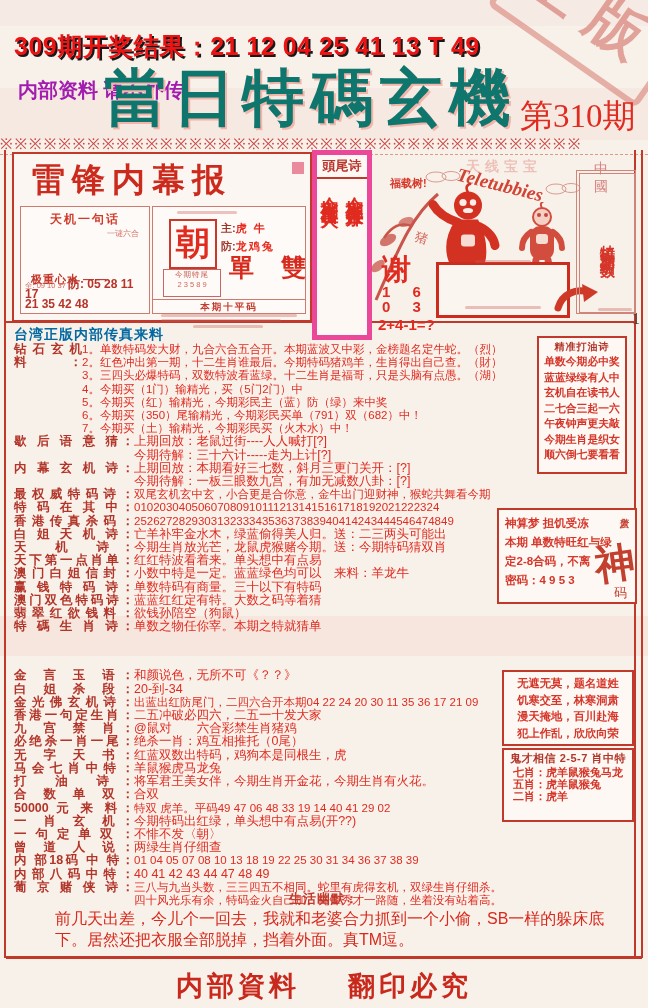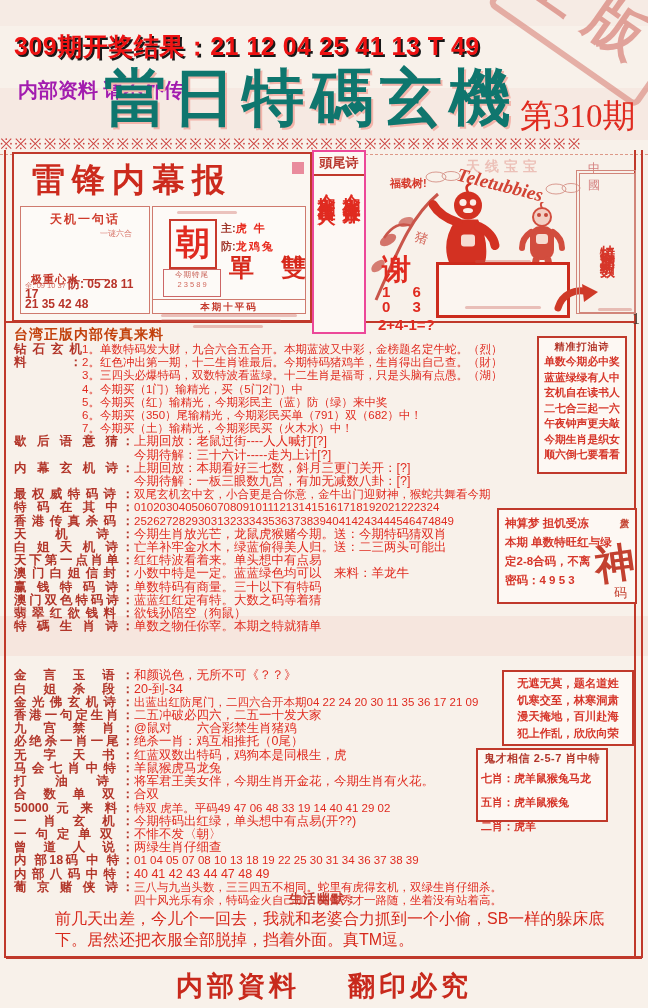--- a/index.html
+++ b/index.html
@@ -34,67 +34,67 @@
 
   
   .leifeng{position:absolute;left:12px;top:152px;width:296px;height:166px;border:2px solid #c0392b;background:#fbf6f1;}
   .lf-title{position:absolute;left:18px;top:4px;font-size:33px;font-weight:900;color:#cc2a1d;
             font-family:"Liberation Serif",serif;letter-spacing:7px;white-space:nowrap;}
   .lf-mark{position:absolute;right:6px;top:8px;width:12px;height:12px;background:#d46;opacity:.6;}
   .lf-sub{position:absolute;border:1px solid #cf7a6e;background:#fdfaf7;}
   .lf-left{left:6px;top:52px;width:128px;height:106px;}
   .lf-right{left:138px;top:52px;width:152px;height:106px;}
   .lf-tianji{margin-top:4px;text-align:center;font-size:12px;font-weight:bold;color:#cf3a2b;letter-spacing:2px;}
-  .lf-tianji-sub{text-align:right;font-size:8px;color:#d8756a;margin-right:17px;}
+  .lf-tianji-sub{text-align:right;font-size:8px;color:#d8756a;margin-right:10px;}
   .lf-jizhong{position:absolute;left:10px;bottom:26px;font-size:11px;font-weight:bold;color:#c4392c;letter-spacing:1px;}
   .lf-nums{position:absolute;left:4px;bottom:3px;font-size:7.5px;color:#d2685c;white-space:pre-line;line-height:9px;}
   .lf-nums b{font-size:12px;color:#b8342a;text-align:right;}
   .chao-box{position:absolute;left:16px;top:12px;width:44px;height:46px;border:2px solid #c8392c;text-align:center;}
   .chao-box span{font-size:34px;font-weight:bold;color:#e02b20;font-family:"Liberation Serif",serif;line-height:44px;}
   .zhufang{position:absolute;left:68px;top:12px;font-size:11px;line-height:18px;white-space:nowrap;}
   .zhufang .k{color:#9e3328;font-weight:bold;}
   .zhufang .v{color:#e8281c;font-weight:bold;letter-spacing:2px;}
   .danshuang{position:absolute;left:76px;top:44px;font-size:25px;font-weight:900;color:#d7291c;letter-spacing:10px;white-space:nowrap;text-align:right;}
   .tewei{position:absolute;left:10px;top:62px;width:56px;height:26px;border:1px solid #c66;text-align:center;}
   .tewei .t{font-size:7.5px;color:#c4554a;letter-spacing:1px;font-family:Liberation Serif, serif;}
   .tewei .n{font-size:7.5px;color:#d2685c;}
   .lf-divider{position:absolute;left:0;top:92px;width:100%;height:1px;background:#cf7a6e;}
   .pingma{position:absolute;left:0;top:94px;width:100%;text-align:center;font-size:9.5px;font-weight:bold;color:#c4392c;letter-spacing:2px;}
   .microbar{position:absolute;height:3px;background:rgba(200,90,80,.35);border-radius:2px;}
 
   
-  .touwei{position:absolute;left:312px;top:150px;width:50px;height:180px;border:2px solid #ec4899;background:#fdf8f4;}
+  .touwei{position:absolute;left:312px;top:150px;width:50px;height:180px;border:5px solid #ec4899;background:#fdf8f4;}
   .tw-head{border-bottom:2px solid #c0392b;text-align:center;font-size:13px;font-weight:900;color:#b8342a;
            font-family:"Liberation Serif",serif;padding:2px 0;}
   .tw-cols{display:flex;justify-content:space-around;height:150px;padding-top:4px;}
   .tw-col{writing-mode:vertical-rl;font-size:18px;font-weight:bold;color:#e02b20;
           font-family:"Liberation Serif",serif;letter-spacing:2px;}
 
   
   .tele{position:absolute;left:364px;top:152px;width:206px;height:178px;text-align:center;}
   .faded-title{position:absolute;left:102px;top:6px;font-size:14px;color:#e49a90;opacity:.55;letter-spacing:5px;font-weight:bold;}
   .tele-logo{position:absolute;left:92px;top:22px;font-size:19px;font-style:italic;font-weight:bold;color:#d24334;
              transform:rotate(14deg);font-family:"Liberation Serif",serif;}
   .tree-label{position:absolute;left:26px;top:24px;font-size:11px;font-weight:bold;color:#d63a2c;}
   .xie{position:absolute;left:18px;top:98px;font-size:29px;font-weight:bold;color:#e02b20;font-family:"Liberation Serif",serif;}
   .nums{position:absolute;left:18px;top:132px;font-size:15px;font-weight:bold;color:#e02b20;
         letter-spacing:9px;line-height:15px;white-space:pre-line;}
   .formula{position:absolute;left:14px;top:164px;font-size:15px;font-weight:bold;color:#e02b20;}
   .empty-box{position:absolute;left:72px;top:110px;width:128px;height:50px;border:3px solid #cc2b1d;background:#fbf5f0;}
-  .china{position:absolute;left:224px;top:8px;font-size:12px;color:#c66;opacity:.8;}
+  .china{position:absolute;left:230px;top:8px;font-size:14px;color:#c66;opacity:.8;}
   .pagenum{position:absolute;left:268px;top:158px;font-size:16px;color:#4a4038;font-family:"Liberation Serif",serif;}
   svg.deco{position:absolute;}
 
   
   .vert-tip{position:absolute;left:576px;top:170px;width:54px;height:138px;border:1px solid #d1857a;padding:2px;}
   .vert-tip .inner{width:100%;height:100%;border:1px solid #d1857a;display:flex;align-items:center;justify-content:center;}
   .vert-tip .txt{writing-mode:vertical-rl;font-size:15px;font-weight:bold;color:#d6362a;letter-spacing:3px;}
 
   
-  .taiwan{position:absolute;left:14px;top:326px;font-size:14px;font-weight:bold;color:#c2410c;letter-spacing:1px;}
+  .taiwan{position:absolute;left:14px;top:326px;font-size:14px;font-weight:bold;color:#0369a1;letter-spacing:1px;}
   .body-entries{position:absolute;left:14px;top:343px;width:505px;}
   .entry{display:flex;font-size:12.5px;line-height:13.2px;}
   .entry .lbl{width:120px;flex:none;text-align:justify;text-align-last:justify;color:#b23529;font-weight:bold;}
   .entry .lbl::after{content:"：";}
   .entry .lbl.narrow{width:68px;}
   .entry .val{flex:1;white-space:pre-line;color:#e02b20;}
   .entry.s .val{font-size:11.5px;}
   .entry.gap{margin-bottom:36px;}
   .humor-label{position:absolute;left:0;top:890px;width:100%;text-align:center;font-size:13px;font-weight:bold;color:#c23a2e;letter-spacing:1px;}
   .humor-text{position:absolute;left:55px;top:908px;width:555px;font-size:16px;color:#d7291c;line-height:21px;}
@@ -106,23 +106,23 @@
   .jingzhun .lines{font-size:10.8px;line-height:15.5px;white-space:pre-line;font-weight:bold;}
   .shensuan{left:497px;top:508px;width:136px;height:92px;}
   .shensuan .lines{font-size:11.5px;line-height:19px;white-space:pre-line;font-weight:bold;padding:4px 10px 0 6px;}
   .shensuan .seal-big{position:absolute;right:0px;top:26px;font-size:40px;font-family:"Liberation Serif",serif;
                       font-weight:bold;color:#c3402f;transform:rotate(-8deg);}
   .shensuan .seal-top{position:absolute;right:4px;top:0px;writing-mode:vertical-rl;font-size:10px;color:#c3402f;
                       font-family:"Liberation Serif",serif;}
   .shensuan .seal-bot{position:absolute;right:8px;bottom:0px;font-size:13px;color:#c3402f;font-family:"Liberation Serif",serif;}
   .wuzhe{left:502px;top:670px;width:128px;height:72px;text-align:center;}
   .wuzhe .lines{font-size:11.3px;line-height:16.5px;white-space:pre-line;font-weight:bold;margin-top:3px;}
-  .guicai{left:476px;top:748px;width:128px;height:70px;}
+  .guicai{left:502px;top:748px;width:128px;height:70px;}
   .guicai .t{font-size:11px;font-weight:900;color:#b23529;text-align:center;margin-top:1px;letter-spacing:.5px;}
-  .guicai .lines{font-size:11px;line-height:24px;white-space:pre-line;font-weight:bold;padding-left:3px;}
+  .guicai .lines{font-size:11px;line-height:12px;white-space:pre-line;font-weight:bold;padding-left:9px;}
 
   
   .footer{position:absolute;left:0;top:968px;width:100%;display:flex;justify-content:center;gap:48px;}
   .footer span{font-size:27px;font-weight:900;color:#c8291c;font-family:"Liberation Serif",serif;letter-spacing:4px;}
 </style>
 </head>
 <body>
 
 <div class="page">
   <div class="band b3"></div>
@@ -284,26 +284,26 @@
       </div>
       <div class="entry s">
         <span class="lbl">特 码 在 其 中</span>
         <span class="val">010203040506070809101112131415161718192021222324</span>
       </div>
       <div class="entry s">
         <span class="lbl">香港传真杀码</span>
         <span class="val">25262728293031323334353637383940414243444546474849</span>
       </div>
       <div class="entry">
+        <span class="lbl">白 姐 天 机 诗</span>
+        <span class="val">亡羊补牢金水木，绿蓝偷得美人归。送：二三两头可能出</span>
+      </div>
+      <div class="entry">
         <span class="lbl">天 机 诗</span>
         <span class="val">今期生肖放光芒，龙鼠虎猴赌今期。送：今期特码猜双肖</span>
-      </div>
-      <div class="entry">
-        <span class="lbl">白 姐 天 机 诗</span>
-        <span class="val">亡羊补牢金水木，绿蓝偷得美人归。送：二三两头可能出</span>
       </div>
       <div class="entry">
         <span class="lbl">天下第一点肖单</span>
         <span class="val">红红特波看着来。单头想中有点易</span>
       </div>
       <div class="entry">
         <span class="lbl">澳门白姐信封</span>
         <span class="val">小数中特是一定。蓝蓝绿色均可以　来料：羊龙牛</span>
       </div>
       <div class="entry">

